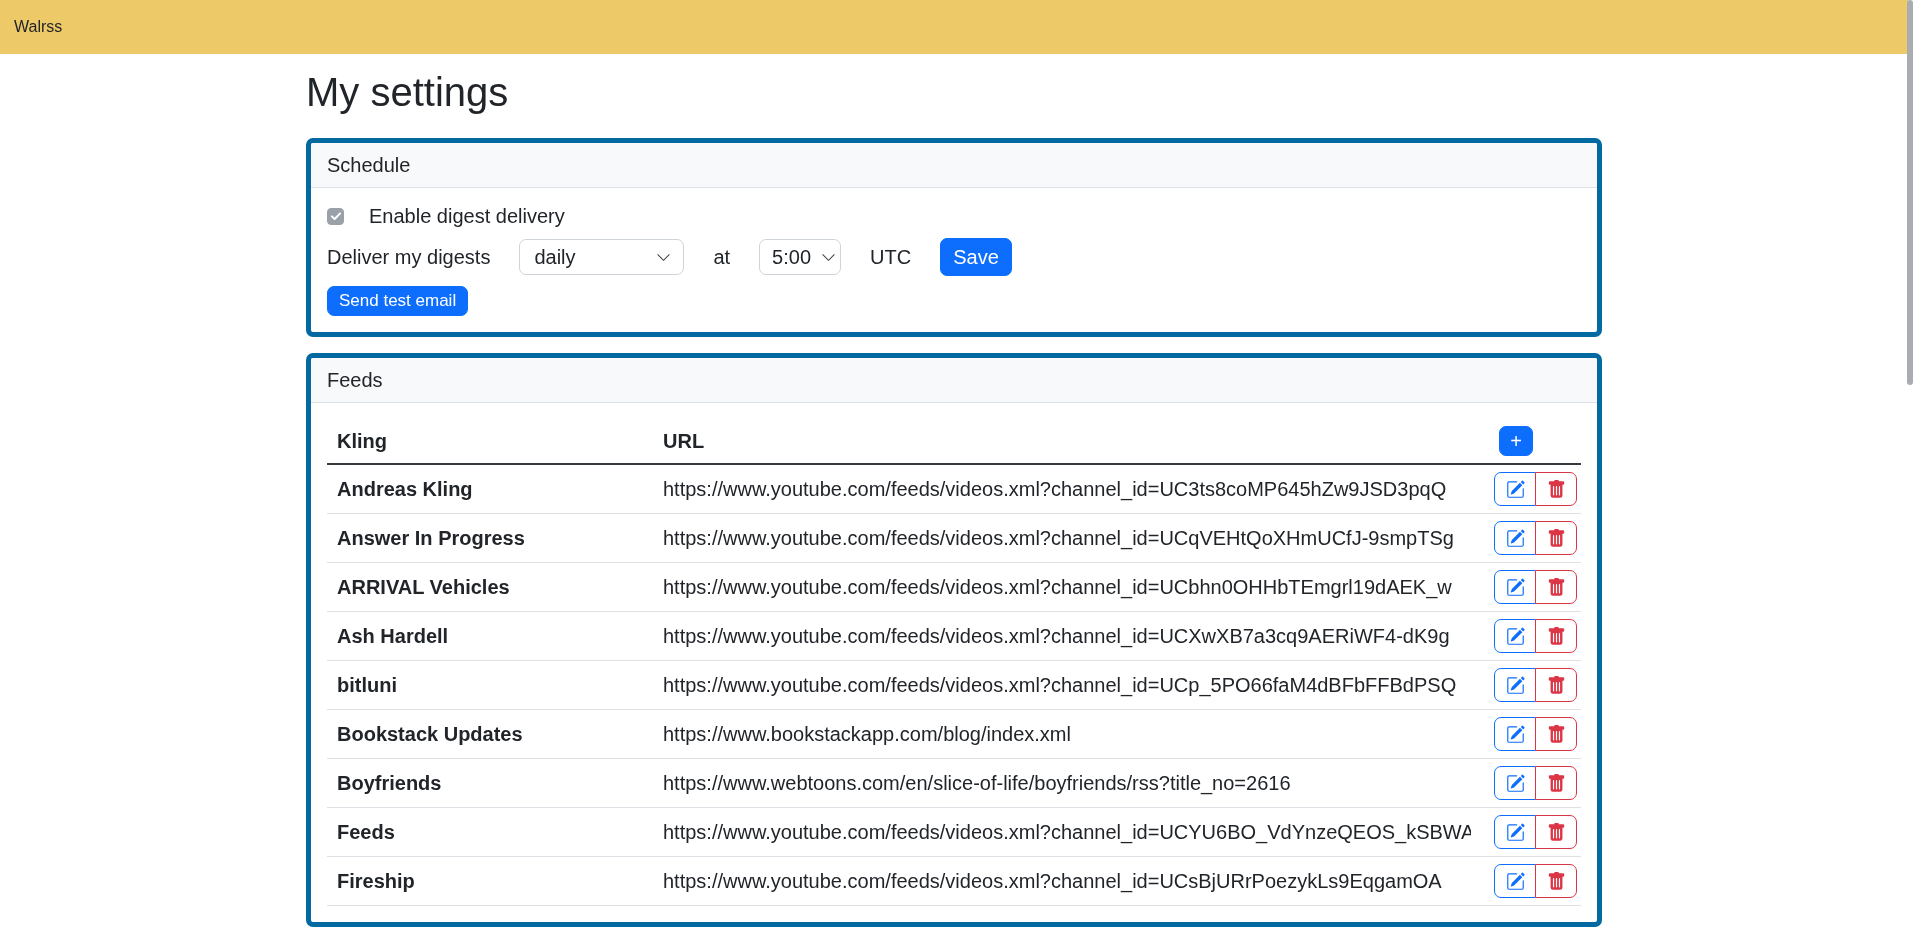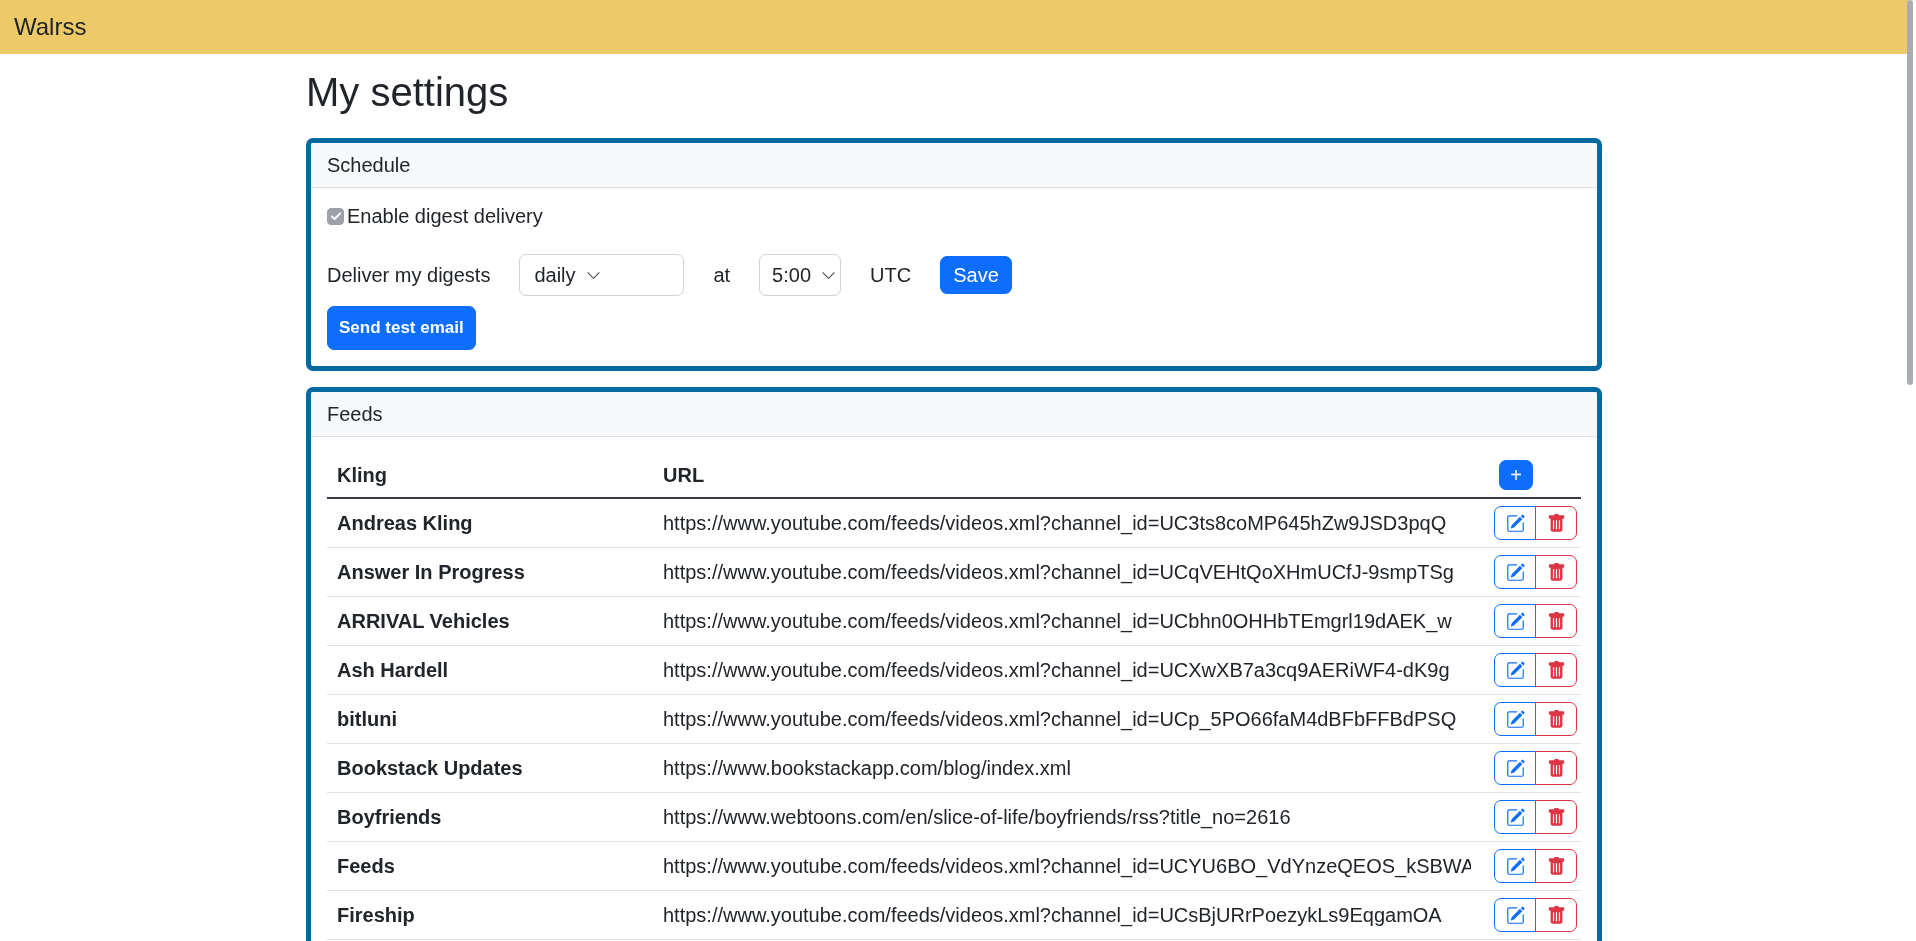--- a/index.html
+++ b/index.html
@@ -10,21 +10,21 @@
     font-family: "Liberation Sans", "DejaVu Sans", sans-serif;
     color: #212529; font-size: 20px;
   }
   .content-area { width: 1908px; }
 
   
   .navbar {
     width: 1908px; height: 54px; background: #edc967;
     display: flex; align-items: center; padding: 0 14px;
   }
-  .brand { font-size: 24px; color: #1f2327; }
+  .brand { font-size: 16px; color: #1f2327; }
 
   
   .vscroll-thumb {
     position: fixed; top: 0; right: 3px; width: 6px; height: 385px;
     background: #a9adb2; border-radius: 3px;
   }
 
   
   .container { max-width: 1320px; margin: 0 auto; padding: 0 12px; }
   main { padding-top: 14px; }
@@ -39,50 +39,50 @@
     border: 5px solid #0369a1; border-radius: 7px; background: #fff;
     margin-bottom: 16px; overflow: hidden;
   }
   .card-header {
     background: #f8f9fa; border-bottom: 1px solid #dee2e6;
     padding: 7px 16px; font-size: 20px; line-height: 30px; color: #212529;
   }
   .card-body { padding: 16px; }
 
   
-  .check-row { display: flex; align-items: center; gap: 3px; margin-bottom: 26px; height: 24px; }
+  .check-row { display: flex; align-items: center; gap: 25px; margin-bottom: 10px; height: 24px; }
   .checkbox {
     width: 17px; height: 17px; border-radius: 4px;
     border: 1px solid #9aa1a8; background: #fff;
     display: inline-flex; align-items: center; justify-content: center;
     flex: 0 0 auto;
   }
   .checkbox.checked { background: #9aa1a8; border-color: #9aa1a8; }
   .checkbox svg { display: none; }
   .checkbox.checked svg { display: block; }
 
   .controls-row { display: flex; align-items: center; gap: 29px; margin-bottom: 10px; }
 
   .select {
-    display: inline-flex; align-items: center; 
+    display: inline-flex; align-items: center; justify-content: space-between;
     border: 1px solid #ced4da; border-radius: 7px; background: #fff;
-    height: 42px; padding: 0 12px 0 14px; cursor: pointer; gap: 10px;
+    height: 36px; padding: 0 12px 0 14px; cursor: pointer; gap: 10px;
   }
   .select .chev { display: inline-flex; color: #343a40; }
   .select-frequency { width: 165px; }
   .select-time { width: 82px; padding-left: 12px; }
 
   .btn {
     display: inline-flex; align-items: center; justify-content: center;
     border-radius: 7px; border: 1px solid transparent; cursor: pointer;
     font-family: inherit;
   }
   .btn-primary { background: #0d6efd; border-color: #0d6efd; color: #fff; }
   .btn-save { font-size: 20px; line-height: 30px; padding: 3px 12px; }
-  .btn-sm { font-size: 17px; line-height: 24px; padding: 9px 11px; font-weight: bold; }
+  .btn-sm { font-size: 17px; line-height: 24px; padding: 2px 11px; }
 
   
   table.feeds { width: 100%; border-collapse: collapse; table-layout: fixed; }
   col.c-name { width: 326px; }
   col.c-actions { width: 110px; }
   thead th {
     text-align: left; font-weight: 700; font-size: 20px; line-height: 30px;
     padding: 7px 10px; border-bottom: 2px solid #343a40; vertical-align: middle;
   }
   thead th.th-actions { text-align: right; padding: 5px 4px 5px 0; }

